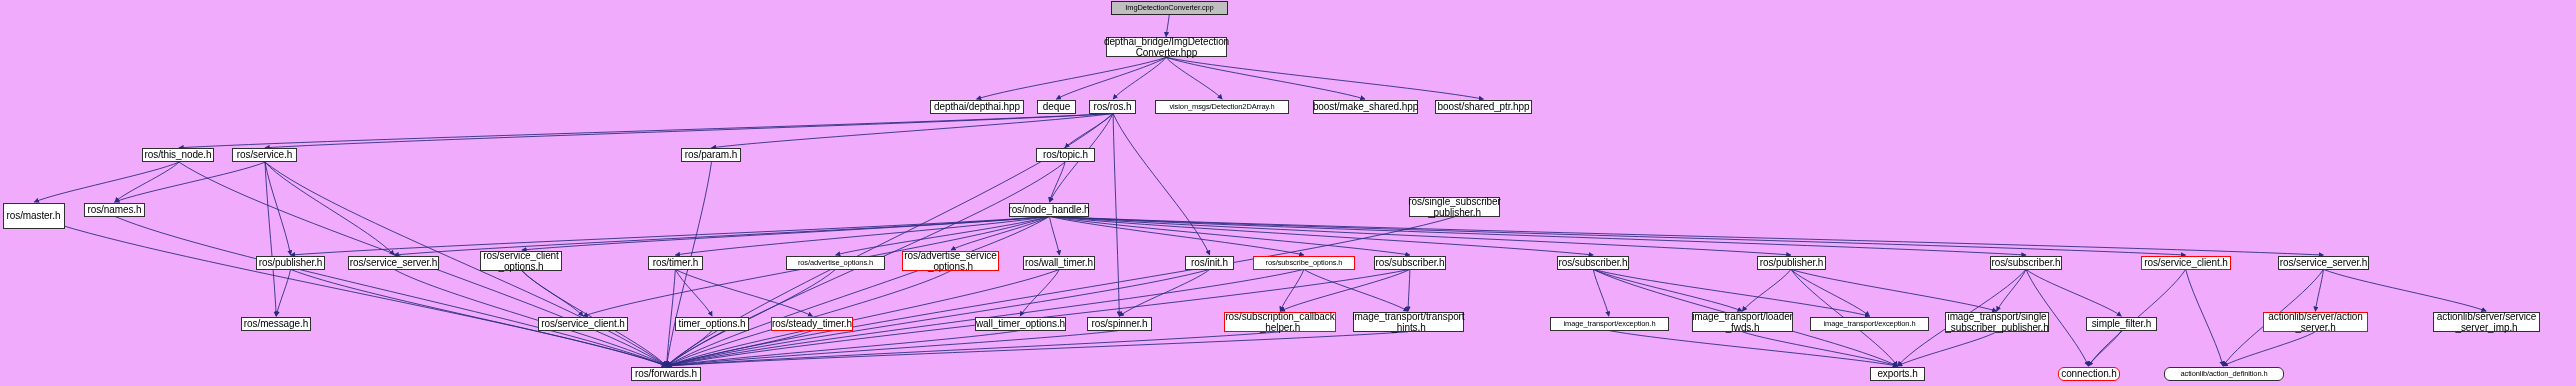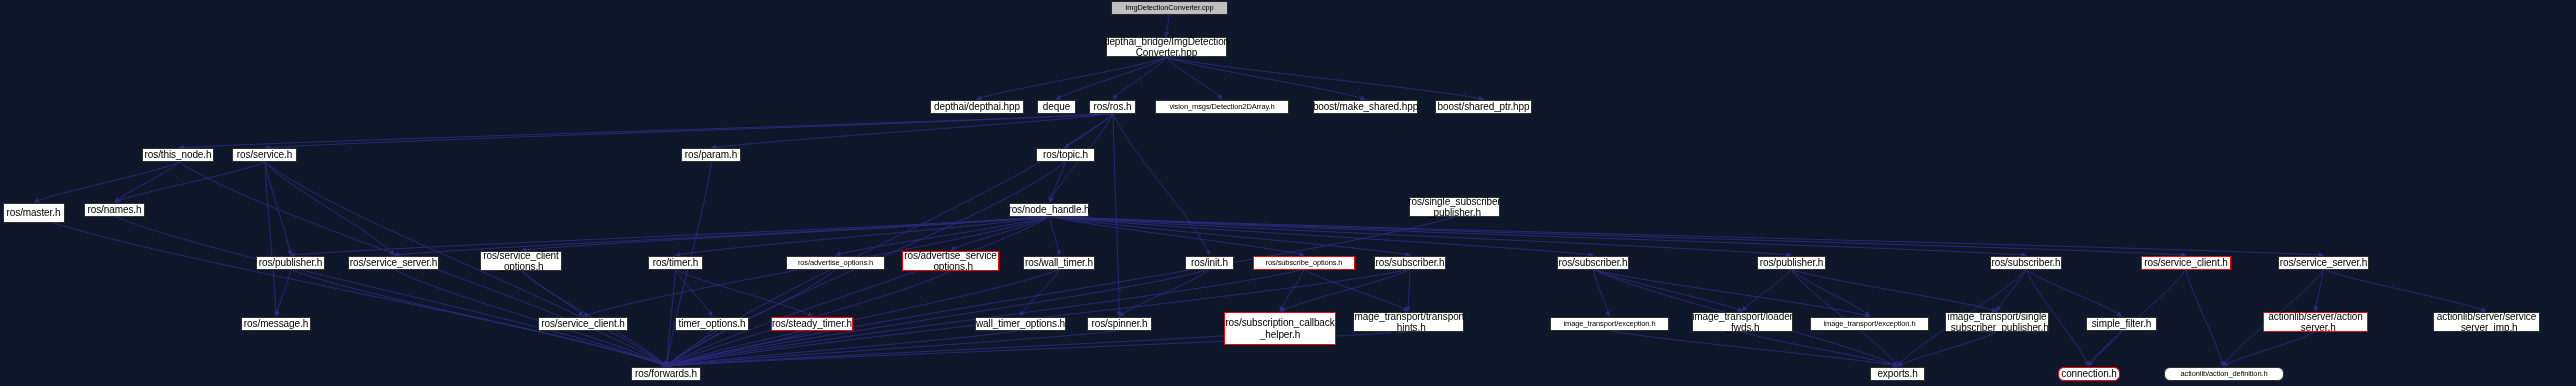--- a/index.html
+++ b/index.html
@@ -4,21 +4,21 @@
 <style>
   html, body {
     margin: 0;
     padding: 0;
     background: #ffffff;
   }
   #graph {
     position: relative;
     width: 2576px;
     height: 386px;
-    background: #0f172a;
+    background: #f0abfc;
     font-family: "Liberation Sans", "DejaVu Sans", sans-serif;
     overflow: hidden;
   }
   #edges {
     position: absolute;
     left: 0;
     top: 0;
     width: 2576px;
     height: 386px;
     pointer-events: none;
@@ -161,21 +161,21 @@
       <div class="node" style="left: 930px; top: 100px; width: 94px; height: 13.7px;">depthai/depthai.hpp</div>
       <div class="node" style="left: 1037px; top: 100px; width: 39px; height: 13.7px;">deque</div>
       <div class="node" style="left: 1089px; top: 100px; width: 47px; height: 13.7px;">ros/ros.h</div>
       <div class="node" style="left: 1155px; top: 100px; width: 134px; height: 13.7px; font-size: 7.5px;">vision_msgs/Detection2DArray.h</div>
       <div class="node" style="left: 1313px; top: 100px; width: 105px; height: 13.7px; text-align: center;">boost/make_shared.hpp</div>
       <div class="node" style="left: 1435px; top: 100px; width: 97px; height: 13.7px;">boost/shared_ptr.hpp</div>
       <div class="node" style="left: 142px; top: 148px; width: 72px; height: 13.7px;">ros/this_node.h</div>
       <div class="node" style="left: 232px; top: 148px; width: 65px; height: 13.7px;">ros/service.h</div>
       <div class="node" style="left: 681px; top: 148px; width: 60px; height: 13.7px;">ros/param.h</div>
       <div class="node" style="left: 1036px; top: 148px; width: 59px; height: 13.7px;">ros/topic.h</div>
-      <div class="node" style="left: 2.5px; top: 203px; width: 62px; height: 20px;">ros/master.h</div>
+      <div class="node" style="left: 2.5px; top: 203px; width: 62px; height: 26px;">ros/master.h</div>
       <div class="node" style="left: 84px; top: 203px; width: 61px; height: 13.7px;">ros/names.h</div>
       <div class="node" style="left: 1009px; top: 203px; width: 80px; height: 13.7px;">ros/node_handle.h</div>
       <div class="node" style="left: 1409px; top: 197px; width: 91px; height: 20px;">ros/single_subscriber
 _publisher.h</div>
       <div class="node" style="left: 256px; top: 256px; width: 69px; height: 13.7px;">ros/publisher.h</div>
       <div class="node" style="left: 348px; top: 256px; width: 91px; height: 13.7px;">ros/service_server.h</div>
       <div class="node" style="left: 480px; top: 251px; width: 82px; height: 20px;">ros/service_client
 _options.h</div>
       <div class="node" style="left: 648px; top: 256px; width: 55px; height: 13.7px;">ros/timer.h</div>
       <div class="node" style="left: 786px; top: 256px; width: 99px; height: 13.7px; font-size: 7.5px;">ros/advertise_options.h</div>
@@ -189,21 +189,21 @@
       <div class="node" style="left: 1757px; top: 256px; width: 69px; height: 13.7px;">ros/publisher.h</div>
       <div class="node" style="left: 1990px; top: 256px; width: 72px; height: 13.7px;">ros/subscriber.h</div>
       <div class="node warn" style="left: 2141px; top: 256px; width: 90px; height: 13.7px;">ros/service_client.h</div>
       <div class="node" style="left: 2278px; top: 256px; width: 91px; height: 13.7px;">ros/service_server.h</div>
       <div class="node" style="left: 241px; top: 317px; width: 70px; height: 13.7px;">ros/message.h</div>
       <div class="node" style="left: 538px; top: 317px; width: 90px; height: 13.7px;">ros/service_client.h</div>
       <div class="node" style="left: 675px; top: 317px; width: 74px; height: 13.7px;">timer_options.h</div>
       <div class="node warn" style="left: 771px; top: 317px; width: 82px; height: 13.7px;">ros/steady_timer.h</div>
       <div class="node" style="left: 975px; top: 317px; width: 91px; height: 13.7px;">wall_timer_options.h</div>
       <div class="node" style="left: 1087px; top: 317px; width: 65px; height: 13.7px;">ros/spinner.h</div>
-      <div class="node warn" style="left: 1224px; top: 312px; width: 112px; height: 33px;">ros/subscription_callback
+      <div class="node warn" style="left: 1224px; top: 312px; width: 112px; height: 20px;">ros/subscription_callback
 _helper.h</div>
       <div class="node" style="left: 1353px; top: 312px; width: 111px; height: 20px;">image_transport/transport
 _hints.h</div>
       <div class="node" style="left: 1550px; top: 317px; width: 119px; height: 13.7px; font-size: 7.5px;">image_transport/exception.h</div>
       <div class="node" style="left: 1692px; top: 312px; width: 101px; height: 20px;">image_transport/loader
 _fwds.h</div>
       <div class="node" style="left: 1810px; top: 317px; width: 119px; height: 13.7px; font-size: 7.5px;">image_transport/exception.h</div>
       <div class="node" style="left: 1945px; top: 312px; width: 104px; height: 20px;">image_transport/single
 _subscriber_publisher.h</div>
       <div class="node" style="left: 2086px; top: 317px; width: 71px; height: 13.7px;">simple_filter.h</div>

